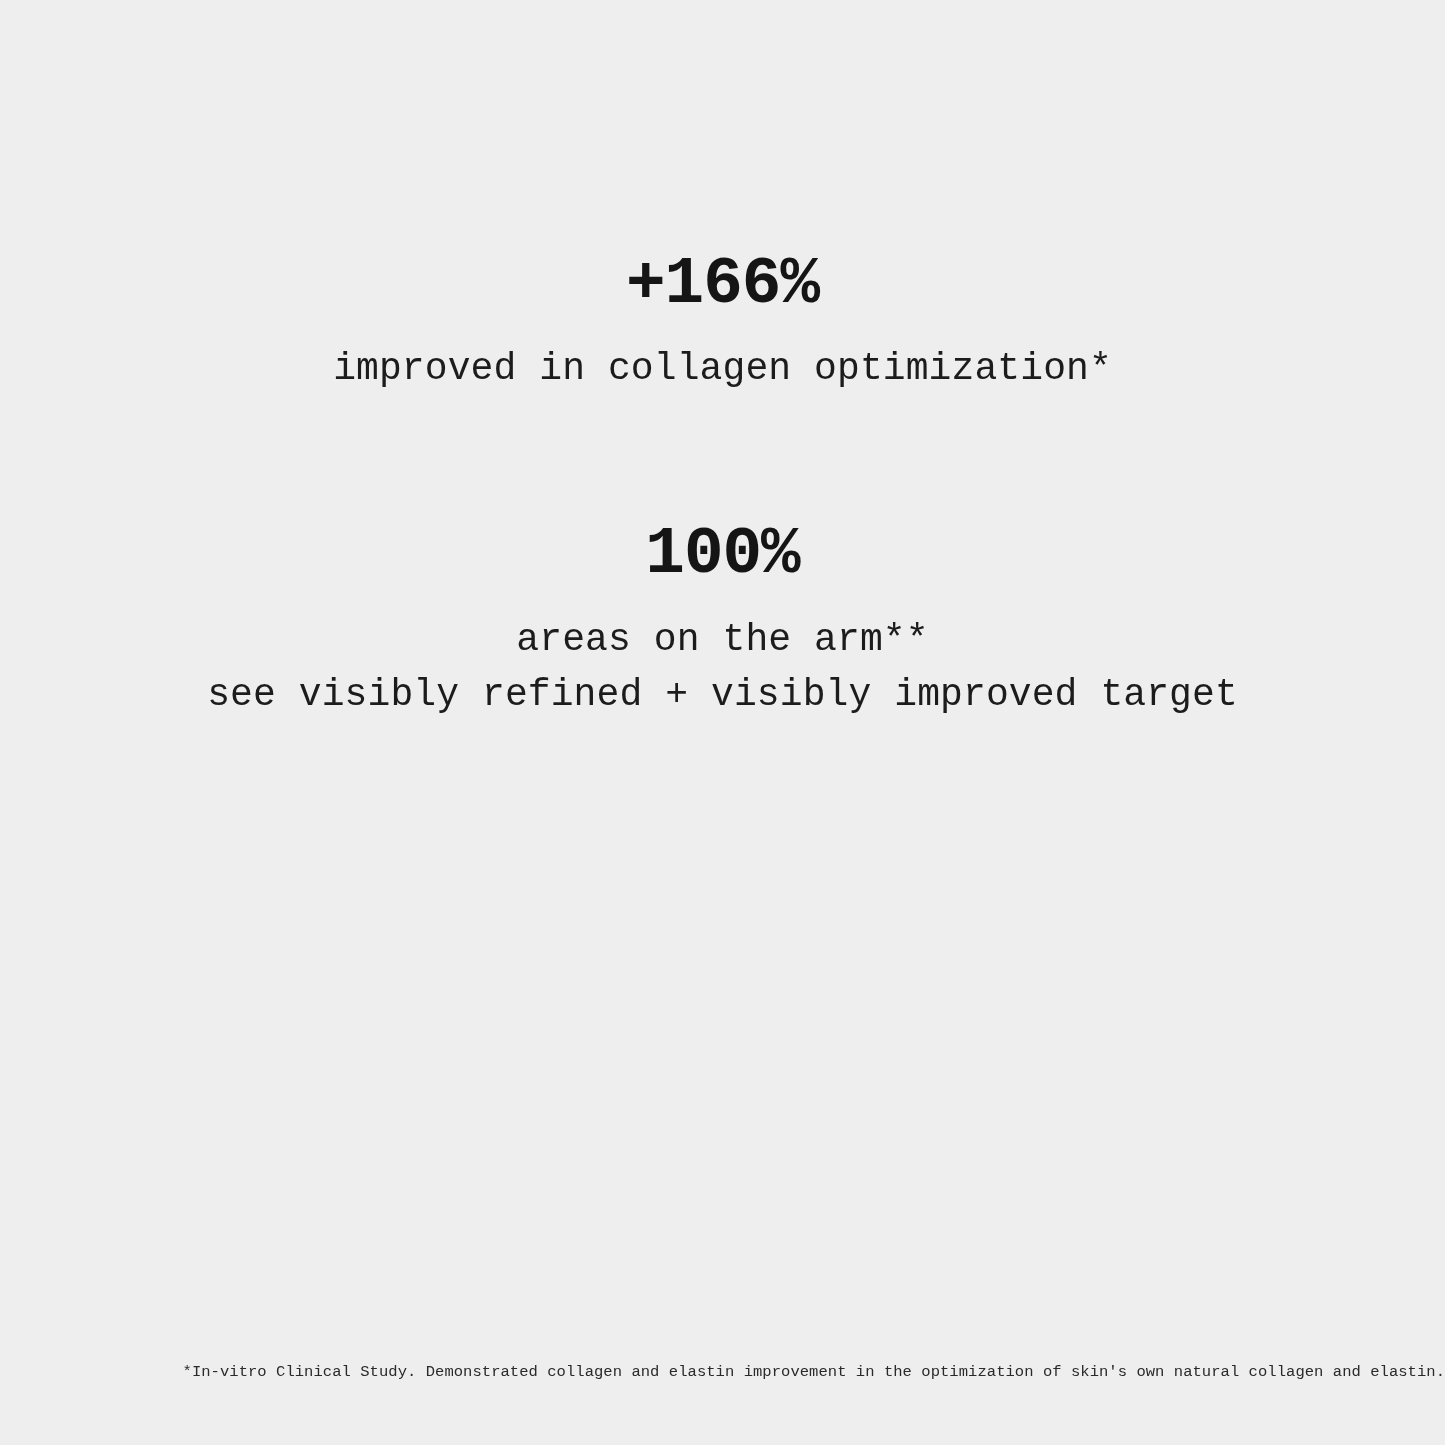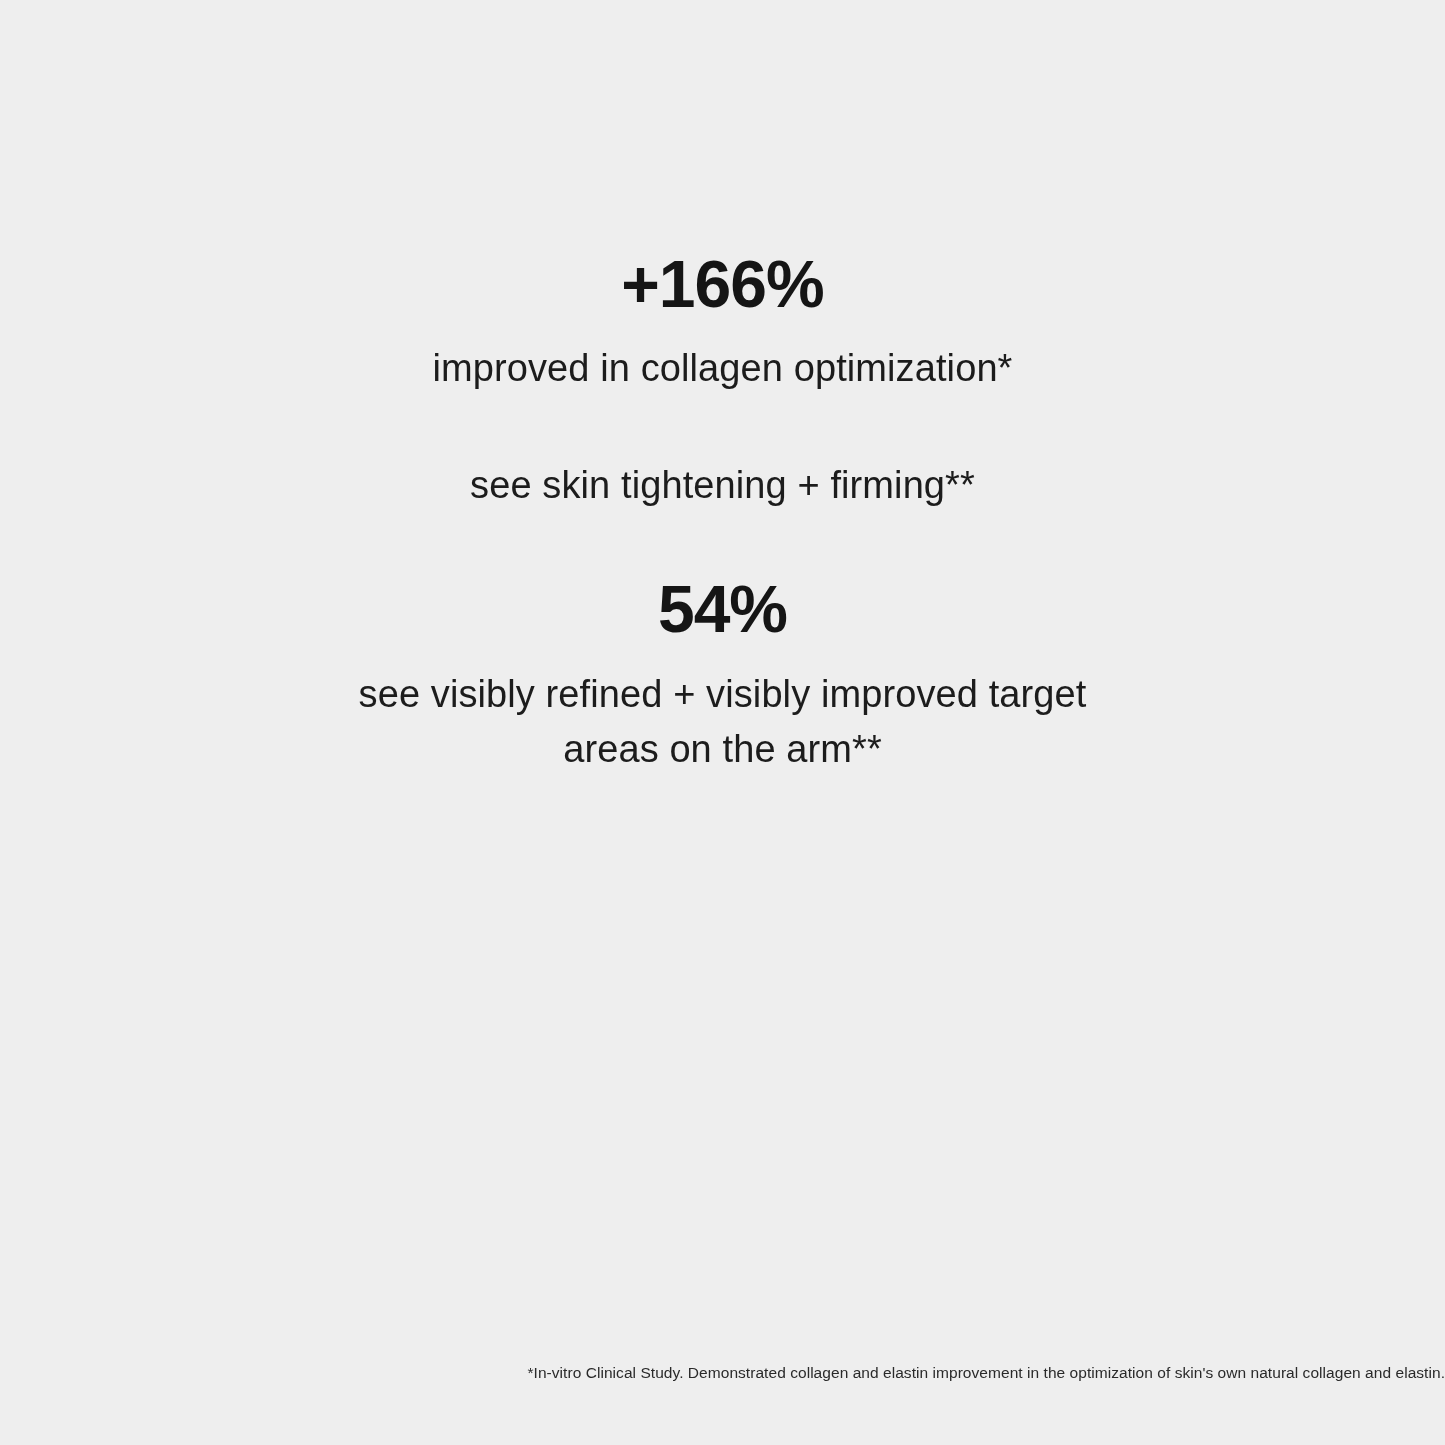--- a/index.html
+++ b/index.html
@@ -15,20 +15,21 @@
     overflow: hidden;
   }
   .page {
     width: 1445px;
     height: 1445px;
     position: relative;
     display: flex;
     flex-direction: column;
     align-items: center;
     box-sizing: border-box;
+    font-family: Liberation Mono, monospace;
   }
   .stats {
     width: 100%;
     margin-top: 250px;
     display: flex;
     flex-direction: column;
     align-items: center;
   }
   .stat-block {
     width: 100%;
@@ -76,27 +77,26 @@
 
   <div class="stats">
 
     <div class="stat-block">
       <div class="stat-value">+166%</div>
       <div class="stat-label">improved in collagen optimization*</div>
     </div>
 
 
     <div class="stat-block">
-      <div class="stat-label">see skin tightening + firming**</div>
     </div>
 
     <div class="stat-block">
-      <div class="stat-value">54%</div>
+      <div class="stat-value">100%</div>
+      <div class="stat-label">areas on the arm**</div>
       <div class="stat-label">see visibly refined + visibly improved target</div>
-      <div class="stat-label">areas on the arm**</div>
     </div>
 
   </div>
 
   <div class="footnotes">
     <p class="footnote">*In-vitro Clinical Study. Demonstrated collagen and elastin improvement in the optimization of skin's own natural collagen and elastin.</p>
   </div>
 
 </div>
 

